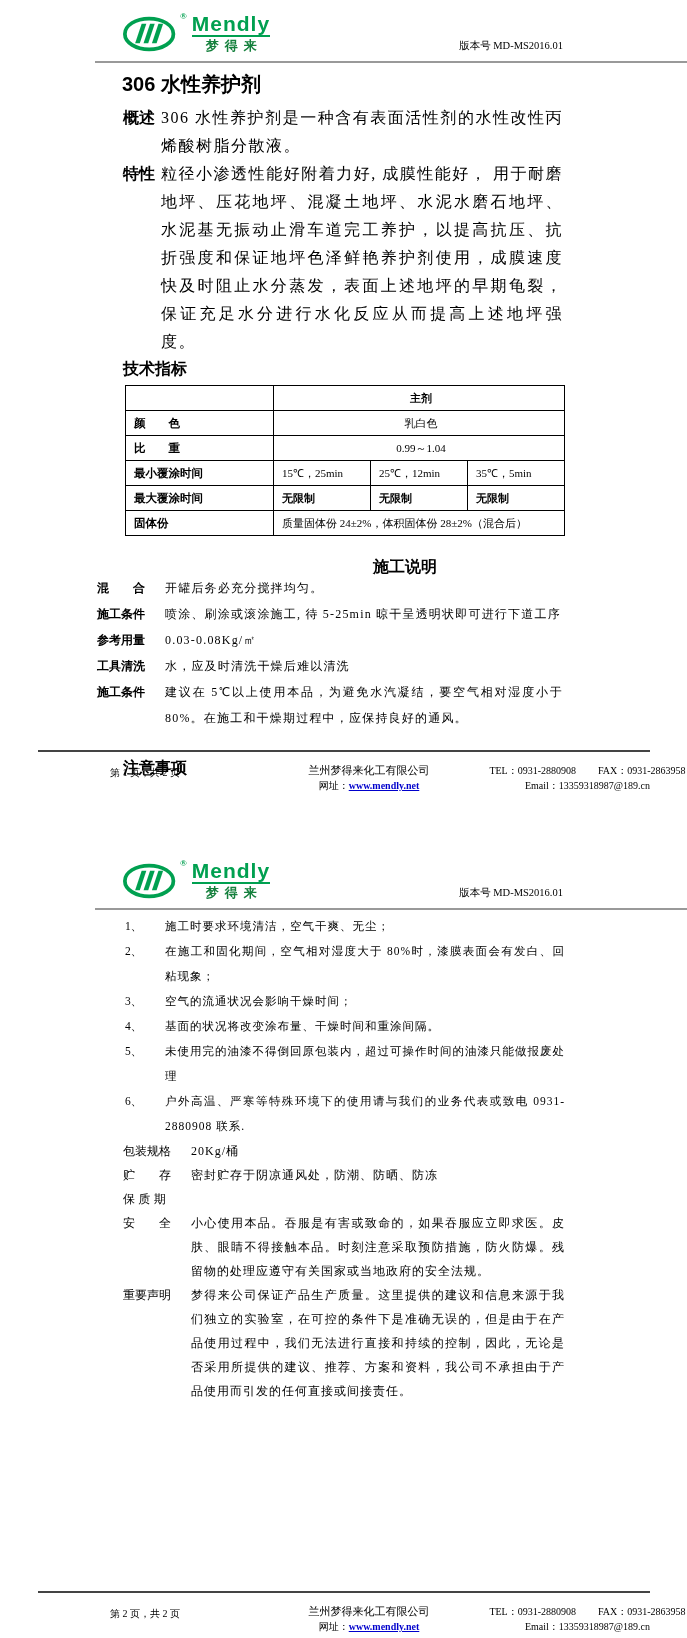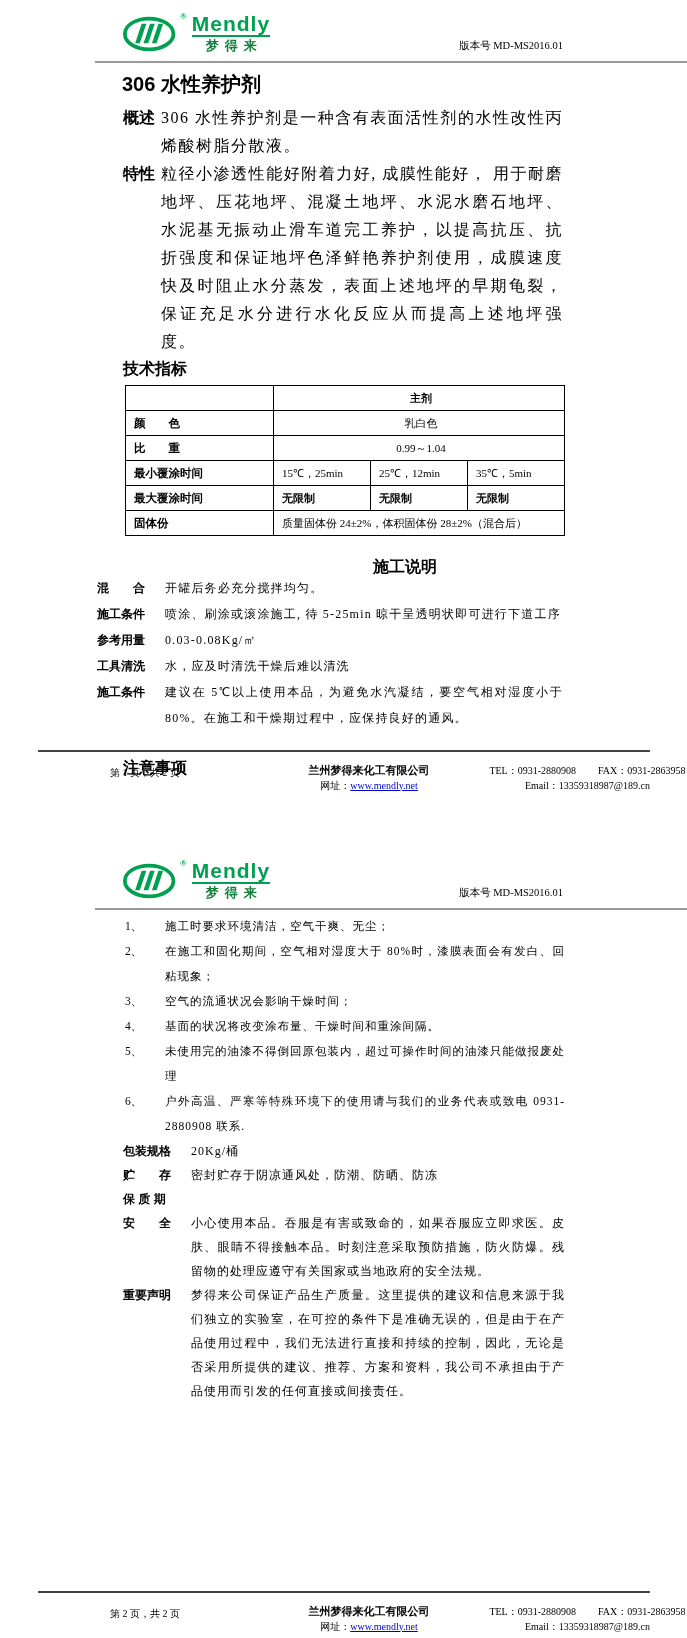--- a/index.html
+++ b/index.html
@@ -53,38 +53,38 @@
   .con .txt{flex:1;}
   .con1{margin-top:0;}
   
   .note{display:flex;margin:0 122px 0 125px;line-height:25px;font-size:11.5px;
         letter-spacing:1px;text-align:justify;}
   .note .num{flex:none;width:40px;letter-spacing:0;}
   .note .txt{flex:1;}
   .notes-list{margin-top:4px;}
   .info{display:flex;margin:0 122px 0 123px;line-height:24px;font-size:12px;
         letter-spacing:1px;text-align:justify;}
-  .info .lbl{flex:none;width:68px;font-weight:bold;font-family:"Liberation Sans",sans-serif;
+  .info .lbl{flex:none;width:68px;font-weight:normal;font-family:"Liberation Sans",sans-serif;
              letter-spacing:0;}
   .info .txt{flex:1;}
   
   .pfooter{position:absolute;left:0;width:687px;}
   .pf1{top:750px;}
   .pf2{top:1591px;}
   .frule{height:1.5px;background:#444;margin:0 37px 0 38px;}
   .fbody{display:flex;margin-top:11px;font-size:10px;line-height:15px;gap:44px;}
   .fpage{flex:none;width:210px;margin-left:40px;text-align:center;padding-top:2px;}
   .fmid{flex:none;width:150px;text-align:center;}
-  .fcompany{font-weight:bold;font-family:"Liberation Sans",sans-serif;font-size:11px;
+  .fcompany{font-weight:normal;font-family:"Liberation Sans",sans-serif;font-size:11px;
             white-space:nowrap;}
   .fweb{white-space:nowrap;}
   .fright{flex:1;text-align:center;}
   .ftel{white-space:nowrap;}
   .ftel .gap{display:inline-block;width:22px;}
-  a.link{color:#0000cc;text-decoration:underline;cursor:pointer;}
+  a.link{color:#0000cc;text-decoration:underline;cursor:pointer;font-weight:bold;}
 </style>
 </head>
 <body>
 
 <div class="doc">
 
   <div class="hdr">
     <div class="brand">
       <svg class="brand-mark" width="56" height="40" viewBox="0 0 60 42">
         <ellipse cx="28" cy="22" rx="26" ry="16.5" fill="none" stroke="#00a050" stroke-width="4"></ellipse>

